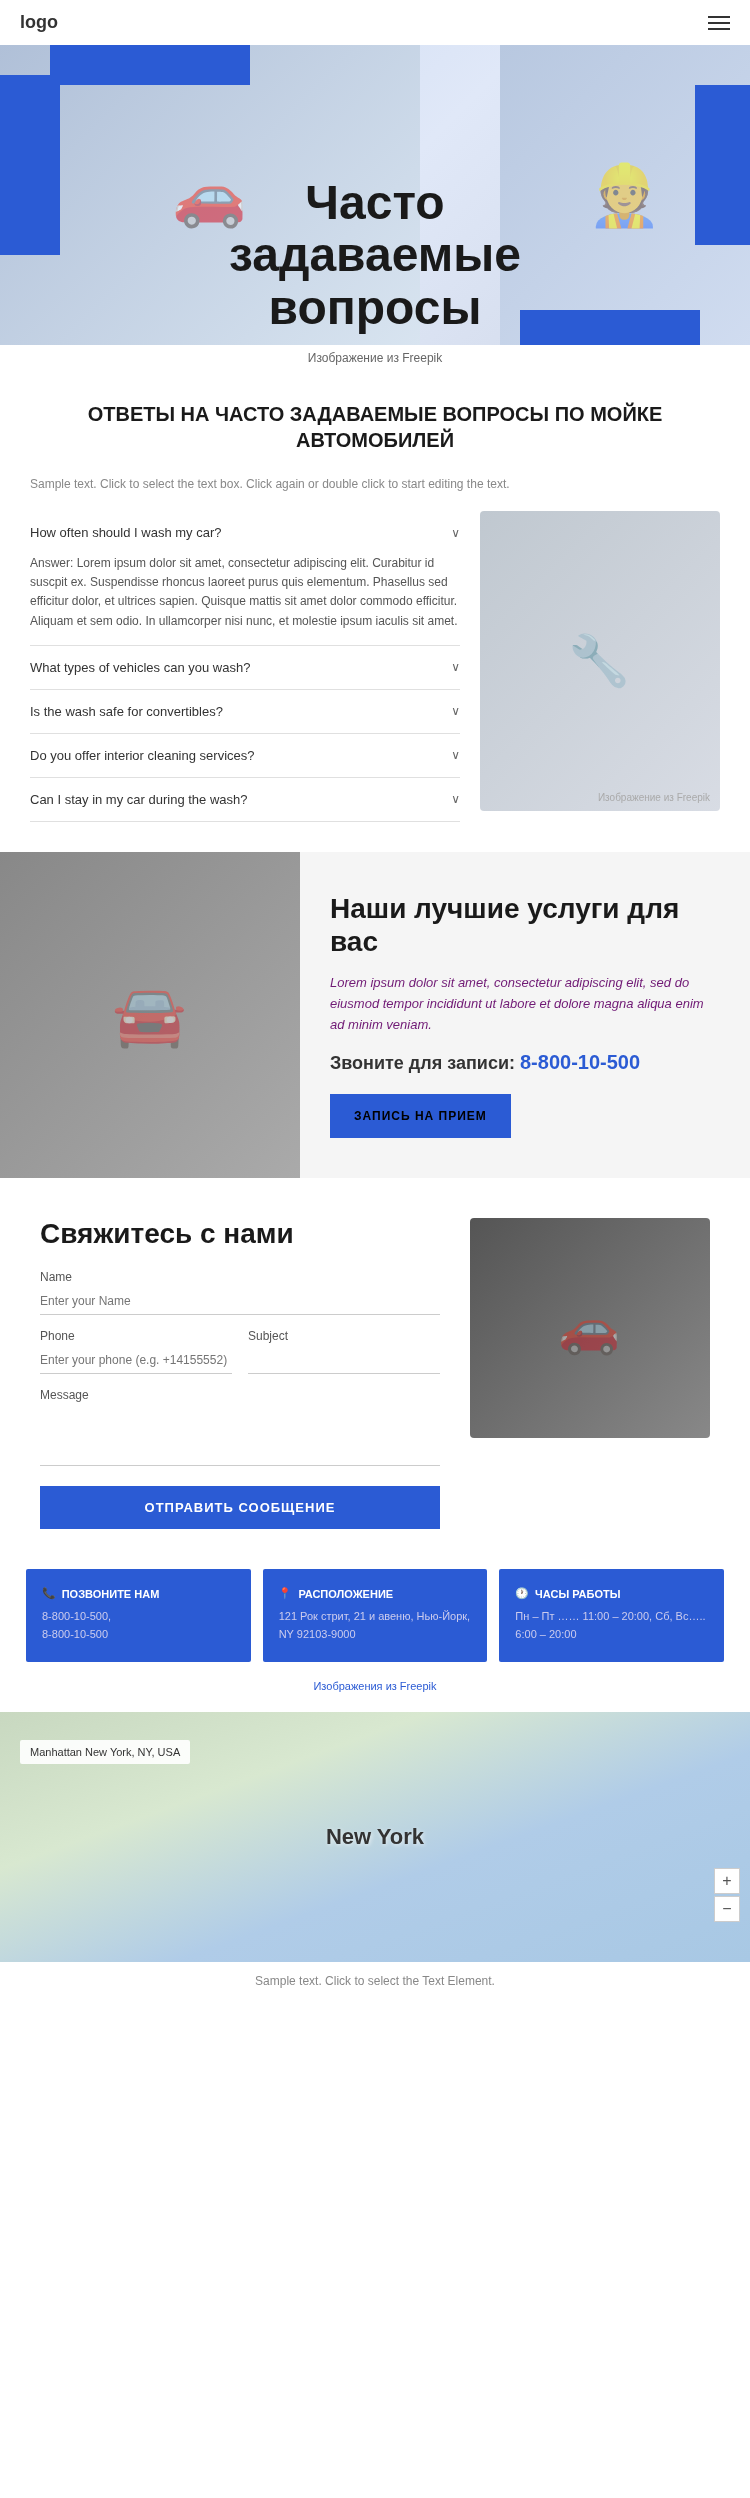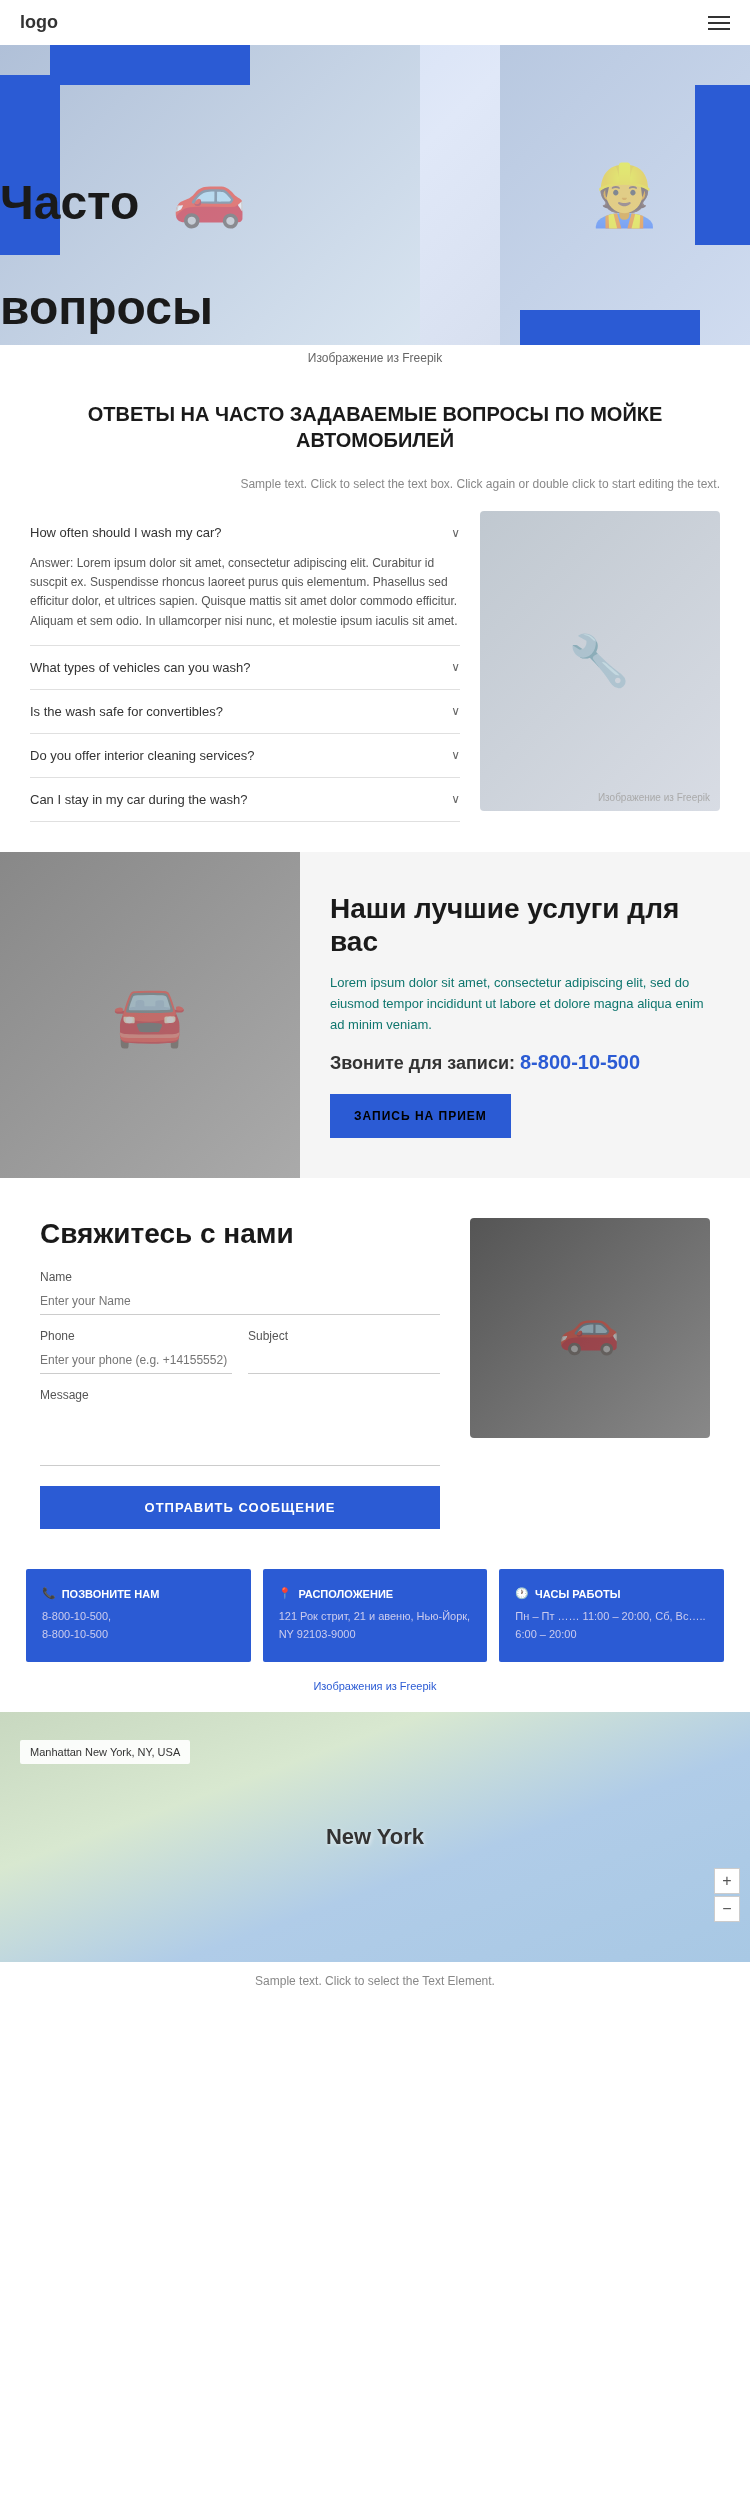--- a/index.html
+++ b/index.html
@@ -45,37 +45,37 @@
       content: '👷'; font-size: 60px; opacity: 0.5;
     }
     .hero-blue-block-right {
       position: absolute; right: 0; top: 40px; width: 55px; height: 160px; background: #2b5bd4; z-index: 3;
     }
     .hero-blue-block-bottom {
       position: absolute; right: 50px; bottom: 0; width: 180px; height: 35px; background: #2b5bd4; z-index: 3;
     }
     .hero-title {
       position: absolute; bottom: 10px; left: 0; right: 0;
-      text-align: left; z-index: 10;
+      text-align: center; z-index: 10;
     }
     .hero-title h1 {
       font-size: 48px; font-weight: bold; color: #1a1a1a; line-height: 1.1;
     }
     .hero-caption {
       text-align: center; padding: 6px 0 16px; font-size: 12px; color: #666;
     }
 
     
     .faq-section { padding: 20px 30px 30px; }
     .faq-title {
       text-align: center; font-size: 20px; font-weight: bold; color: #1a1a1a;
       text-transform: uppercase; margin-bottom: 24px; line-height: 1.3;
     }
     .faq-subtitle {
-      text-align: right; font-size: 12px; color: #888; margin-bottom: 20px;
+      text-align: left; font-size: 12px; color: #888; margin-bottom: 20px;
     }
     .faq-content { display: flex; gap: 20px; }
     .faq-left { flex: 1; }
     .faq-right { width: 240px; flex-shrink: 0; }
     .faq-right-image {
       width: 240px; height: 300px; background: linear-gradient(135deg, #c0c8d0 0%, #d8dce4 100%);
       border-radius: 4px; position: relative; display: flex; align-items: center; justify-content: center;
       overflow: hidden;
     }
     .faq-right-image::after { content: '🔧'; font-size: 50px; opacity: 0.4; }
@@ -105,21 +105,21 @@
       overflow: hidden;
     }
     .services-image::after { content: '🚘'; font-size: 60px; opacity: 0.4; }
     .services-content {
       flex: 1; padding: 40px 30px;
     }
     .services-title {
       font-size: 28px; font-weight: bold; color: #1a1a1a; margin-bottom: 14px; line-height: 1.2;
     }
     .services-desc {
-      font-size: 13px; color: #0f766e; line-height: 1.6; margin-bottom: 16px;
+      font-size: 13px; color: #701a75; line-height: 1.6; margin-bottom: 16px; font-style: italic;
     }
     .services-phone {
       font-size: 18px; color: #333; font-weight: bold; margin-bottom: 20px;
     }
     .services-phone a { color: #2b5bd4; text-decoration: none; font-size: 20px; }
     .services-btn {
       display: inline-block; background: #2b5bd4; color: #000000;
       padding: 15px 24px; font-size: 12px; font-weight: bold;
       text-transform: uppercase; letter-spacing: 1px; cursor: pointer;
       border: none; text-decoration: none;
@@ -226,21 +226,21 @@
     <div class="hero-blue-block-left"></div>
     <div class="hero-blue-block-top"></div>
     <div class="hero-image-car"></div>
     <div class="hero-image-worker"></div>
     <div class="hero-blue-block-right"></div>
     <div class="hero-blue-block-bottom"></div>
   </div>
   <div class="hero-title">
     <h1>
       <span>Часто</span><br>
-      <br>
+      <span>задаваемые</span><br>
       <span>вопросы</span>
     </h1>
   </div>
 </section>
 <div class="hero-caption">
   <span>Изображение из Freepik</span>
 </div>
 
 <section class="faq-section">
   <h2 class="faq-title">ОТВЕТЫ НА ЧАСТО ЗАДАВАЕМЫЕ ВОПРОСЫ ПО МОЙКЕ АВТОМОБИЛЕЙ</h2>

